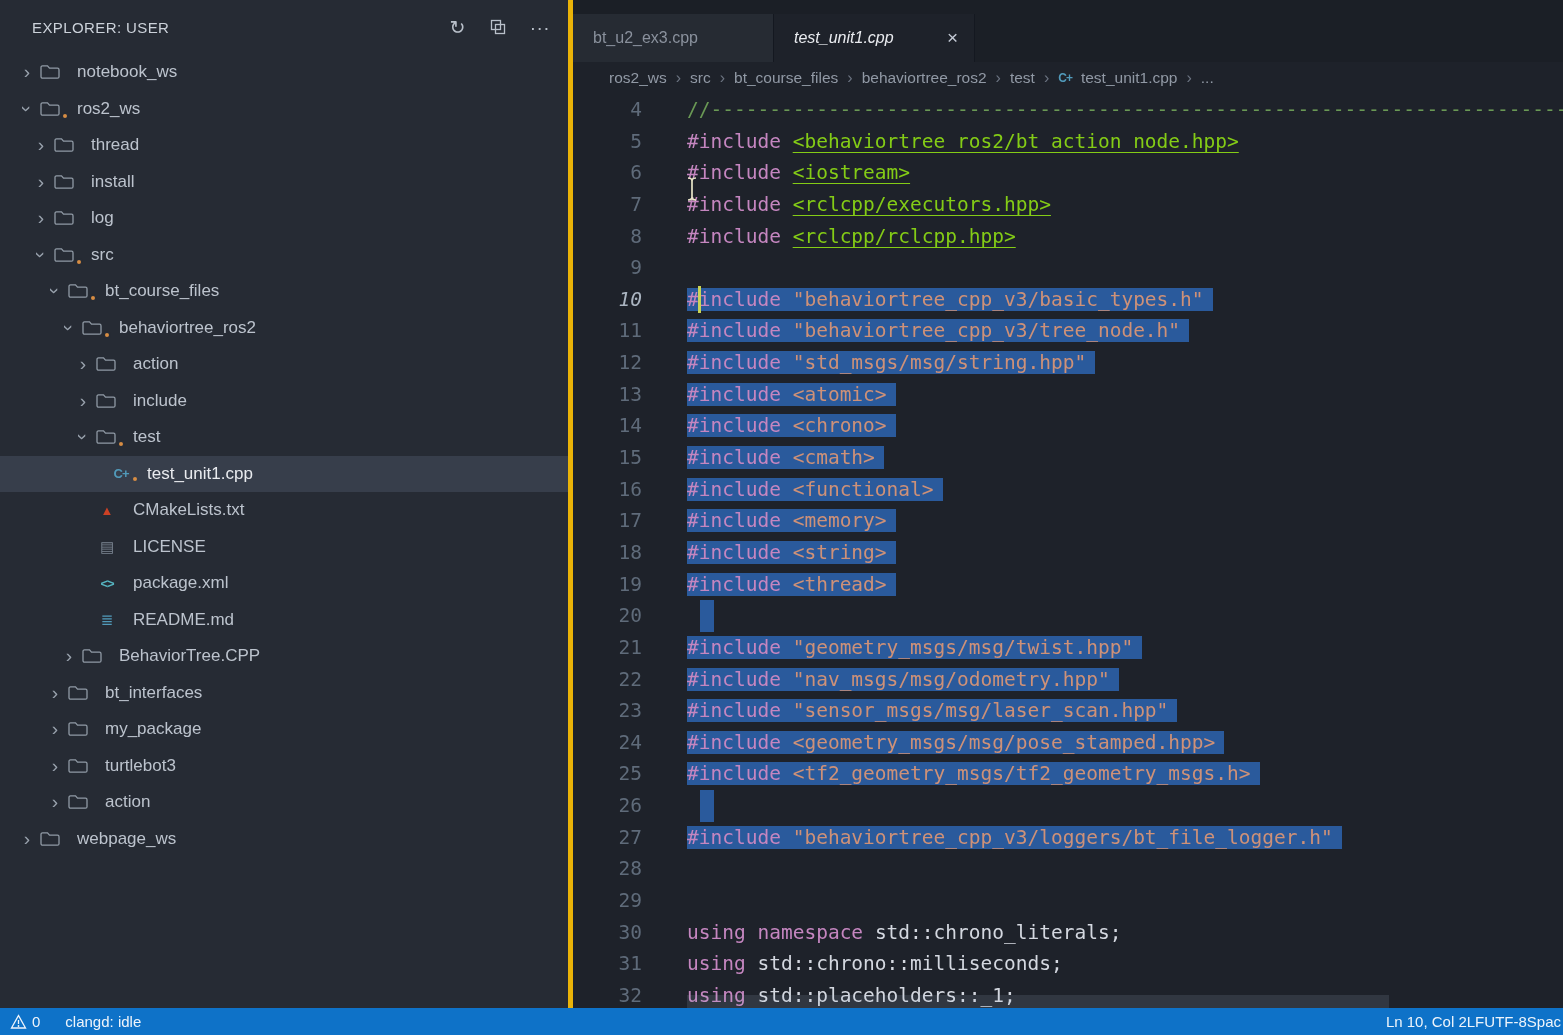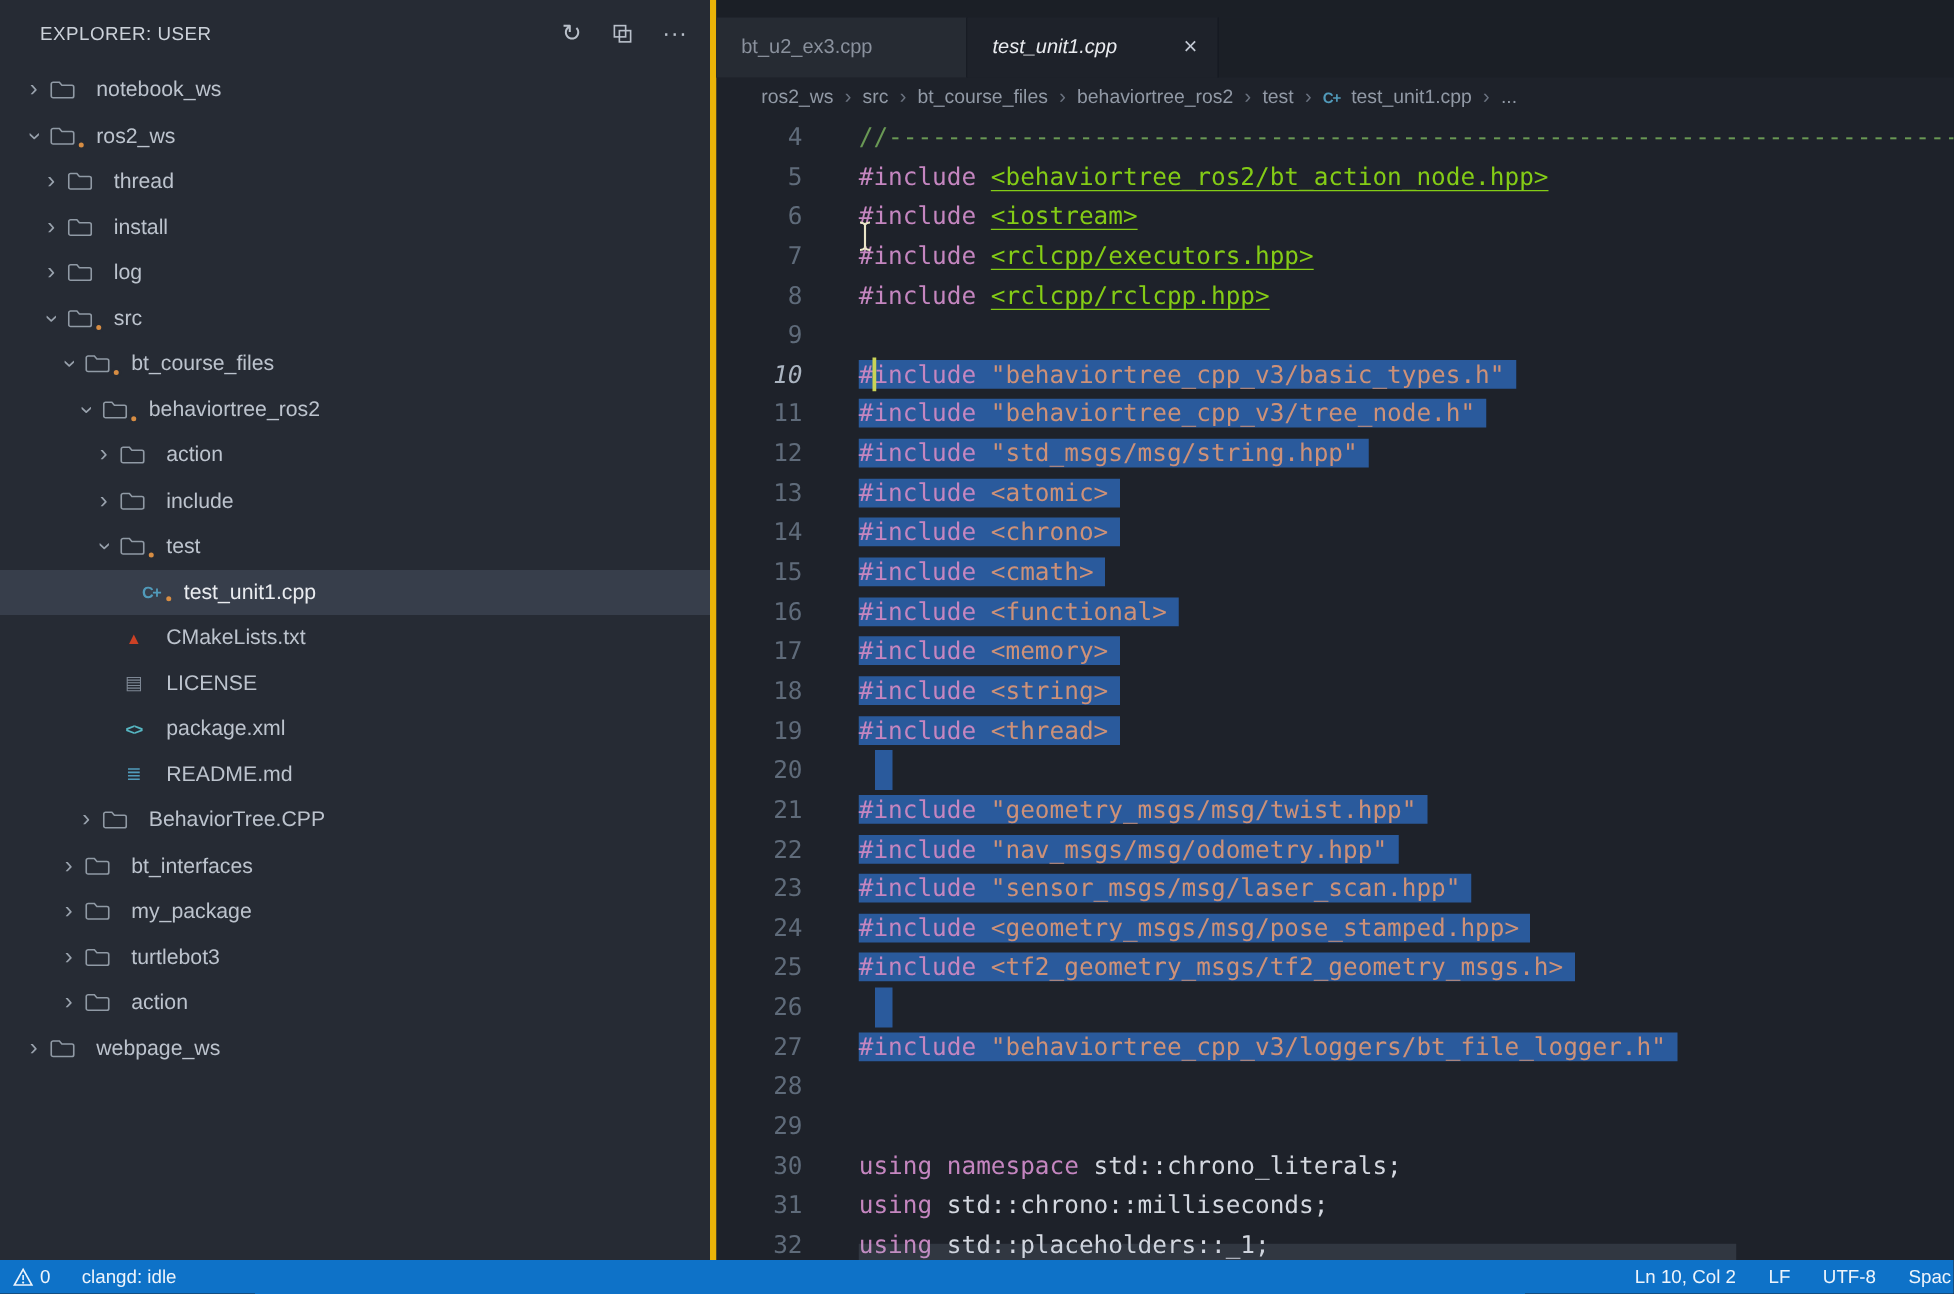--- a/index.html
+++ b/index.html
@@ -66,21 +66,21 @@
   .caret { position:absolute; left:125px; top:2px; width:3px; height:27px; background:#c9d457; }
   .ibeam { position:absolute; left:112px; top:176px; pointer-events:none; }
   .hscroll { position:absolute; left:114px; bottom:0; width:702px; height:13px;
     background:rgba(170,182,205,0.14); }
 
   
   .statusbar { height:27px; background:#0e72c8; display:flex; align-items:center;
     color:#eef4fb; font-size:15px; padding:0 0 0 10px; overflow:hidden; }
   .sb-left { display:flex; align-items:center; gap:7px; }
   .sb-msg { margin-left:18px; cursor:pointer; }
-  .sb-right { margin-left:auto; display:flex; align-items:flex-start; gap:26px; padding-right:2px; white-space:nowrap; }
+  .sb-right { margin-left:auto; display:flex; align-items:flex-start; padding-right:2px; white-space:nowrap; }
   .sb-right span { cursor:pointer; }
   .warn-wrap { display:flex; align-items:center; gap:5px; cursor:pointer; }
 </style>
 </head>
 <body>
 
 <div class="app">
 
   <aside class="sidebar">
     <div class="sb-header">

